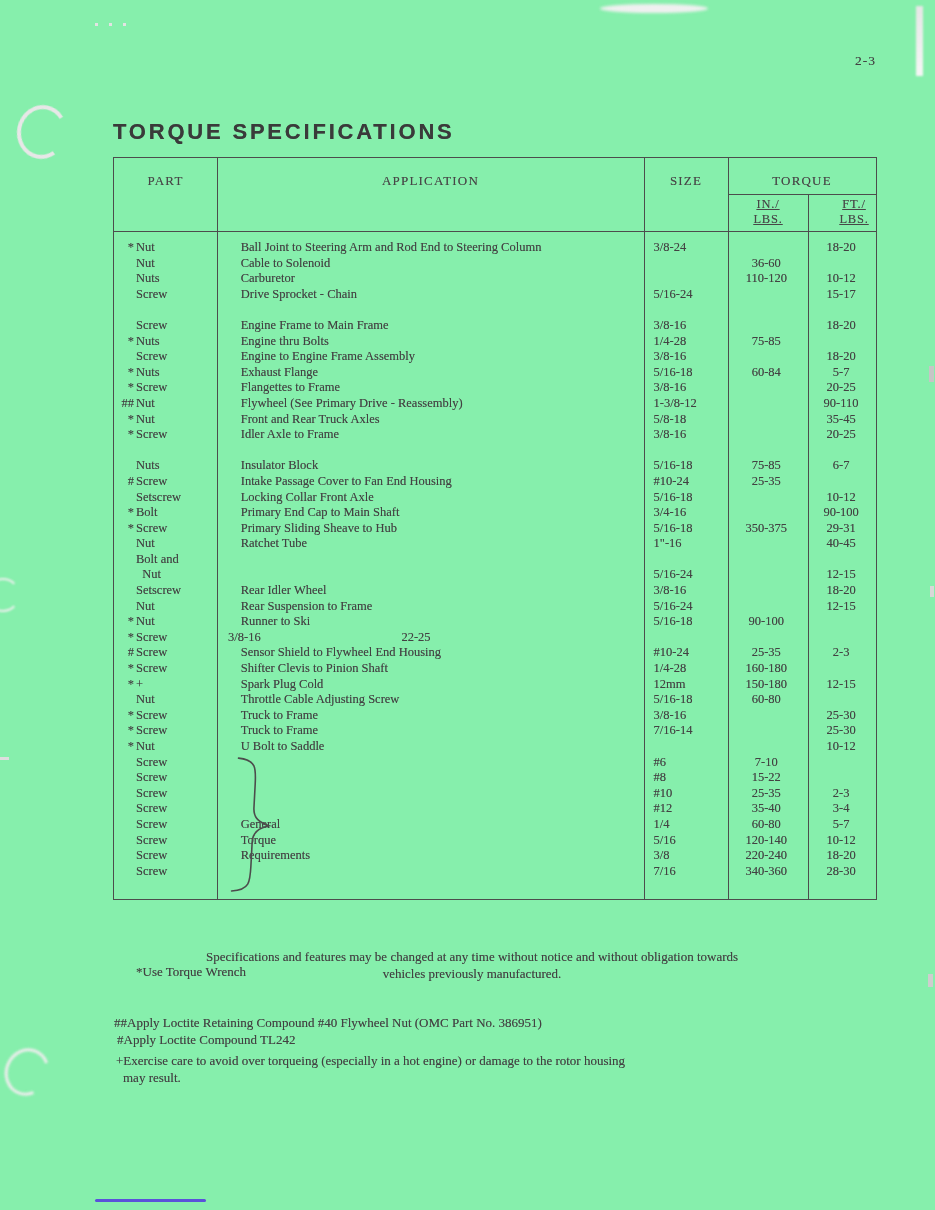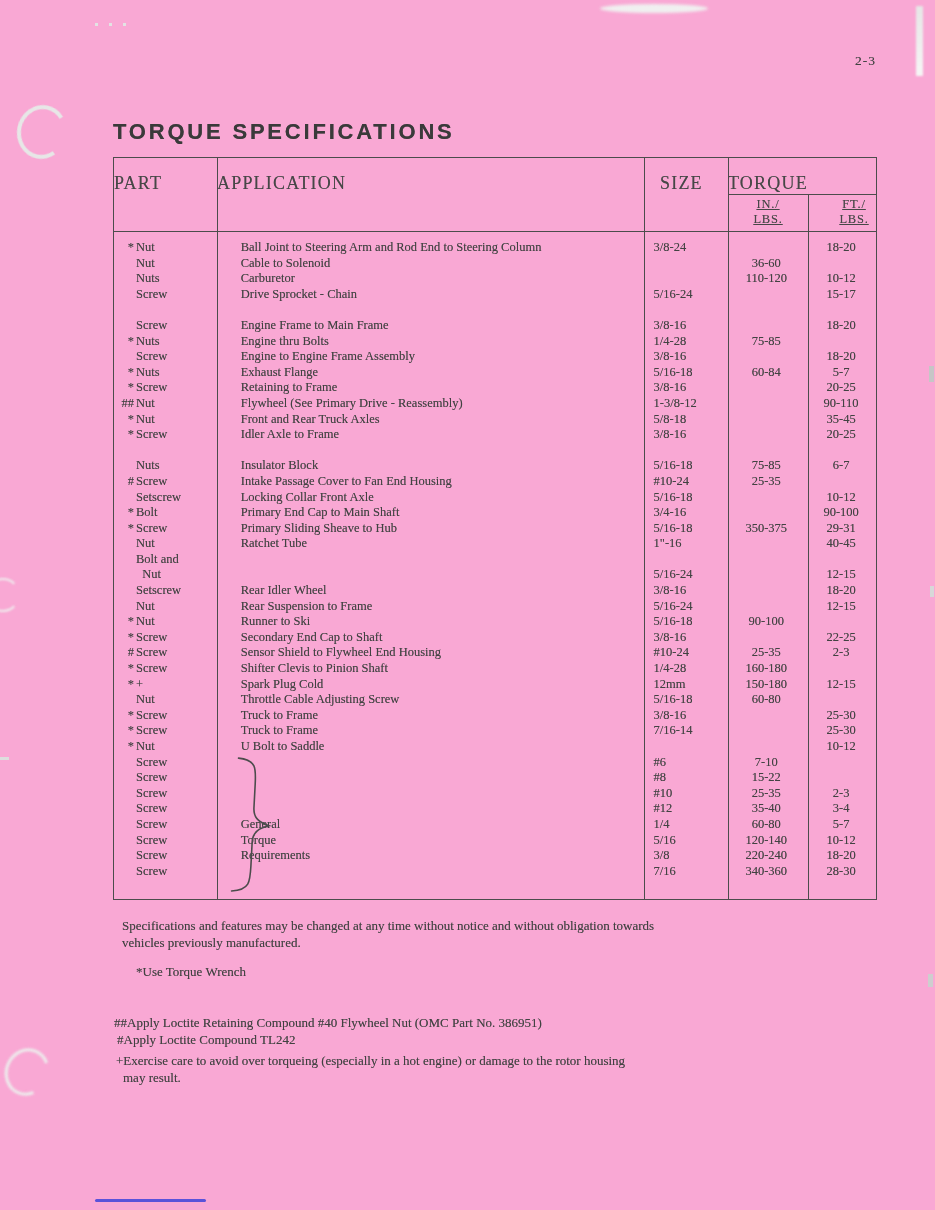--- a/index.html
+++ b/index.html
@@ -1,19 +1,19 @@
 <!DOCTYPE html>
 <html><head>
 <meta charset="utf-8">
 <style>
   html,body{margin:0;padding:0;background:#e9e9e9;}
   .page{
     position:relative;
     width:935px;height:1210px;
-    background:#f9a8d4;
+    background:#86efac;
     overflow:hidden;
     font-family:"Liberation Serif", serif;
     color:#424242;
   }
   .txt{ text-shadow:0 0 0.5px rgba(80,80,80,.55); }
 
   
   .pageno{position:absolute;left:855px;top:53px;font-size:13.5px;letter-spacing:1px;}
 
   
@@ -28,24 +28,24 @@
   .table{
     position:absolute;left:113px;top:157px;width:764px;height:743px;
     border:1px solid #4c4c4c; box-sizing:border-box;
     font-size:12.5px;
   }
   .vline{position:absolute;width:1px;background:#4c4c4c;}
   .hline{position:absolute;height:1px;background:#4c4c4c;}
 
   
   .thead{position:absolute;left:0;top:0;right:0;height:73px;}
-  .hlabel{position:absolute;top:15px;text-align:left;font-size:18px;letter-spacing:1.2px;color:#474747;}
+  .hlabel{position:absolute;top:15px;text-align:center;font-size:13px;letter-spacing:1.2px;color:#474747;}
   .h-part{left:0;width:103px;}
   .h-app{left:103px;width:427px;}
-  .h-size{left:530px;width:84px;margin-left:16px;}
+  .h-size{left:530px;width:84px;}
   .h-torque{left:614px;width:148px;}
   .sublabel{position:absolute;width:80px;text-align:center;font-size:12.5px;line-height:14.5px;top:39px;color:#474747;letter-spacing:0.8px;text-decoration:underline;}
   .s-in{left:614px;width:80px;}
   .s-ft{left:706px;width:68px;}
 
   
   .tbody{position:absolute;left:0;top:74px;right:0;bottom:0;padding-top:8px;}
   .trow{display:flex;height:15.6px;line-height:15.6px;}
   .c-part{width:103px;display:flex;box-sizing:border-box;}
   .pre{width:20px;text-align:right;white-space:pre;}
@@ -54,21 +54,21 @@
   .c-size{width:84px;padding-left:11px;box-sizing:border-box;white-space:pre;}
   .c-in{width:80px;text-align:center;}
   .c-ft{width:70px;text-align:center;}
   .trow.ind .c-app{font-family:Liberation Serif, serif;}
 
   
   .brace{position:absolute;left:223px;top:756px;transform:rotate(3deg);}
 
   
   .note{position:absolute;font-size:13px;line-height:17px;color:#424242;}
-  .n1{left:122px;top:917px;width:700px;}
+  .n1{left:122px;top:948px;width:700px;text-align:center;}
   .n1 .l2{display:block;}
   .n2{left:122px;top:963px;margin-left:14px;}
   .n3{left:114px;top:1014px;}
   .n4{left:117px;top:1031px;}
   .n5{left:116px;top:1052px;width:700px;}
   .n5 .l2{display:block;padding-left:7px;}
 
   
   .artifact{position:absolute;pointer-events:none;}
   .arc1{left:17px;top:105px;width:42px;height:46px;border:4px solid #e7e7e7;border-right-color:transparent;border-radius:50%;transform:rotate(12deg);filter:blur(0.6px);}
@@ -208,21 +208,21 @@
           <div class="c-app">Exhaust Flange</div>
           <div class="c-size">5/16-18</div>
           <div class="c-in">60-84</div>
           <div class="c-ft">5-7</div>
         </div>
         <div class="trow">
           <div class="c-part">
             <div class="pre">*</div>
             <div class="pname">Screw</div>
           </div>
-          <div class="c-app">Retaining to Frame</div>
+          <div class="c-app">Flangettes to Frame</div>
           <div class="c-size">3/8-16</div>
           <div class="c-in"></div>
           <div class="c-ft">20-25</div>
         </div>
         <div class="trow">
           <div class="c-part">
             <div class="pre">##</div>
             <div class="pname">Nut</div>
           </div>
           <div class="c-app">Flywheel (See Primary Drive - Reassembly)</div>
@@ -358,21 +358,20 @@
           <div class="c-app">Runner to Ski</div>
           <div class="c-size">5/16-18</div>
           <div class="c-in">90-100</div>
           <div class="c-ft"></div>
         </div>
         <div class="trow">
           <div class="c-part">
             <div class="pre">*</div>
             <div class="pname">Screw</div>
           </div>
-          <div class="c-app">Secondary End Cap to Shaft</div>
           <div class="c-size">3/8-16</div>
           <div class="c-in"></div>
           <div class="c-ft">22-25</div>
         </div>
         <div class="trow">
           <div class="c-part">
             <div class="pre">#</div>
             <div class="pname">Screw</div>
           </div>
           <div class="c-app">Sensor Shield to Flywheel End Housing</div>

